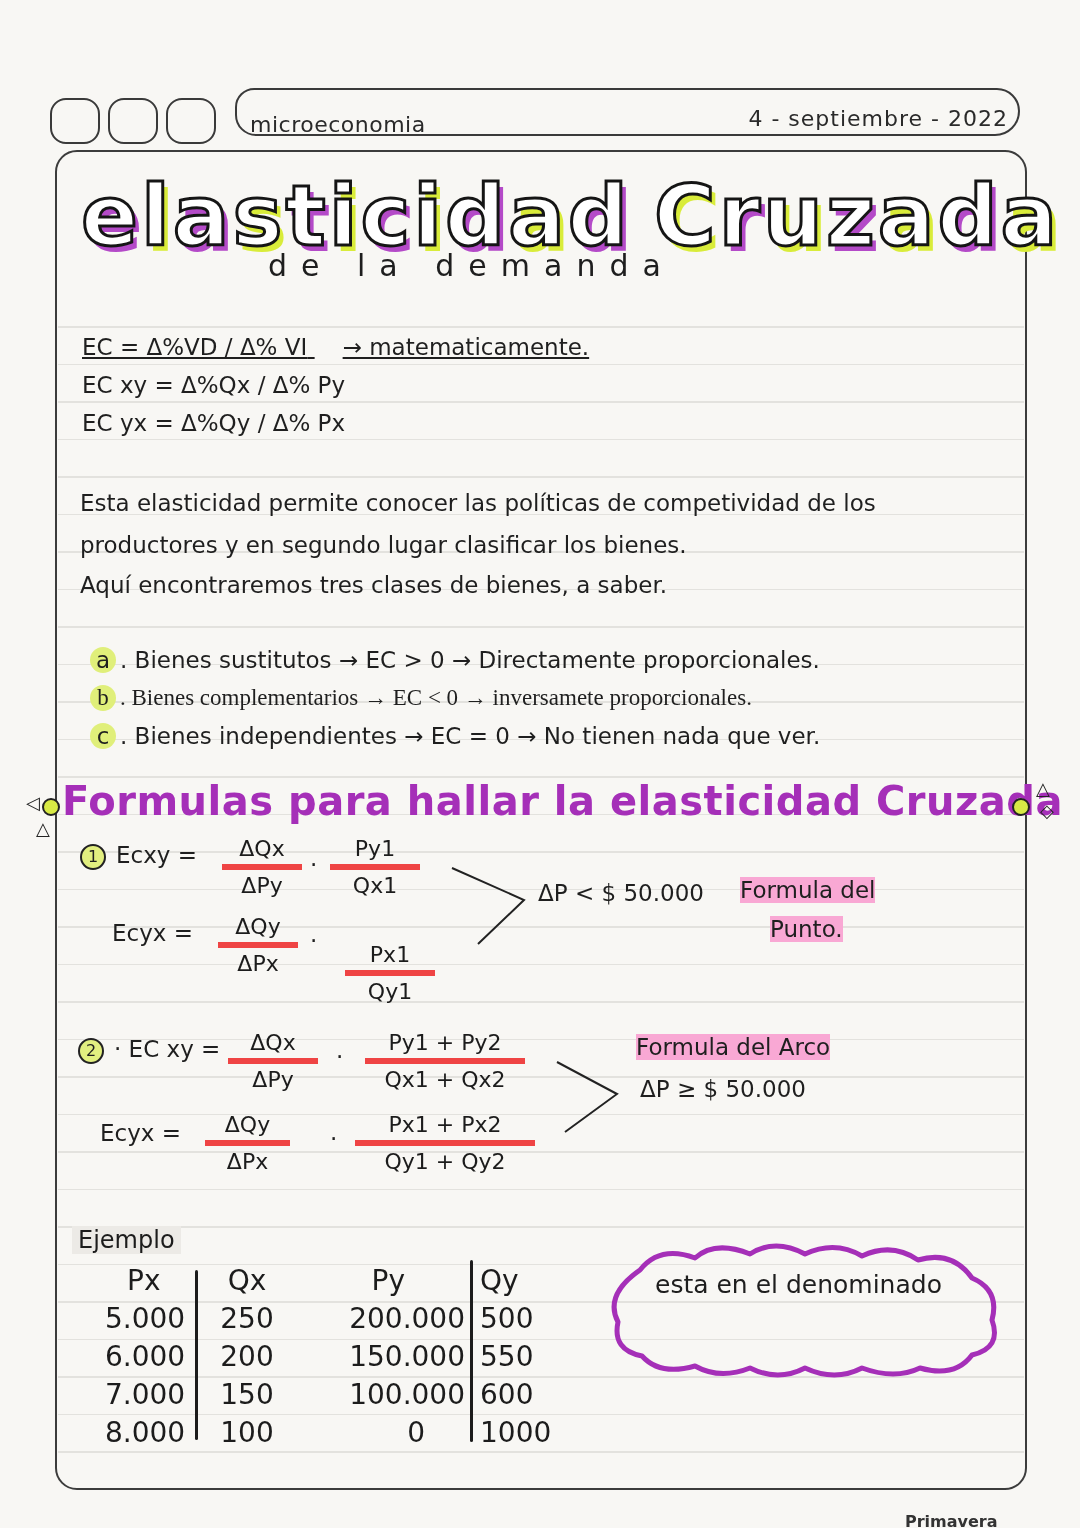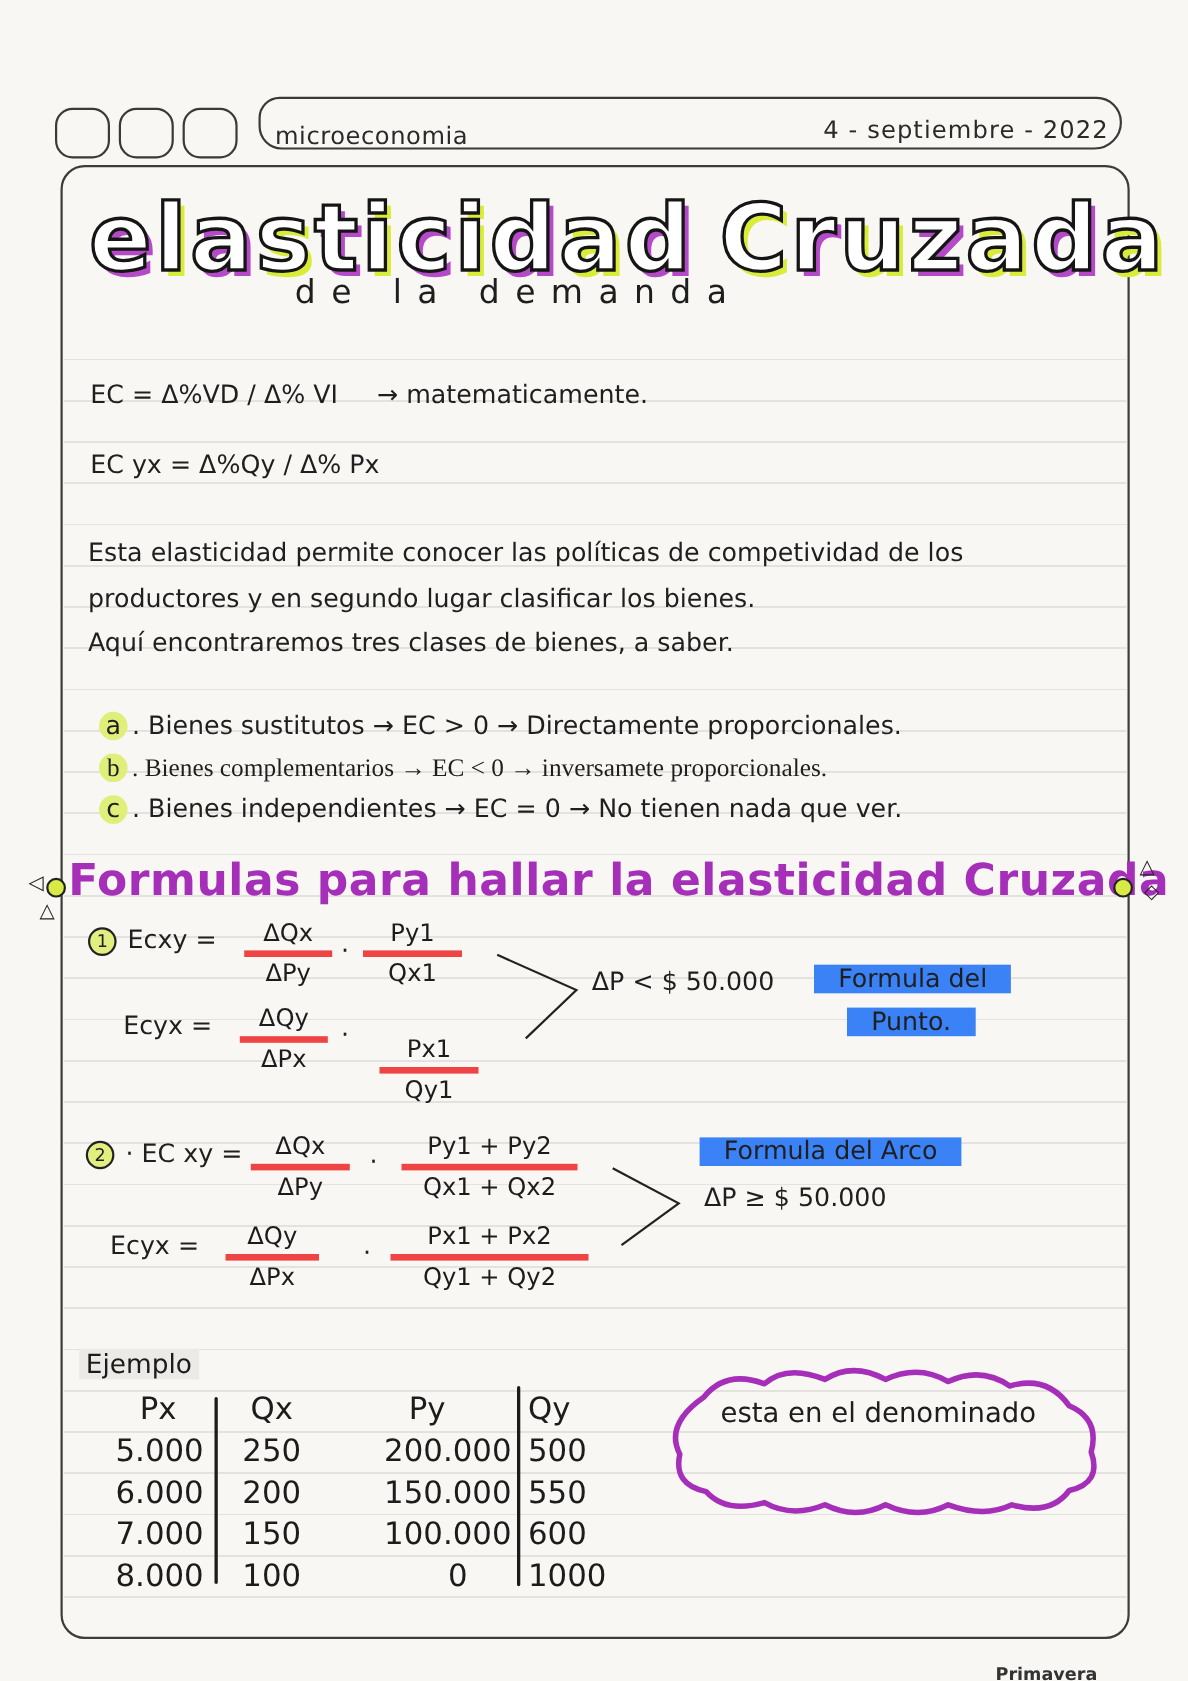--- a/index.html
+++ b/index.html
@@ -38,21 +38,21 @@
     .section-title { position: absolute; left: 62px; top: 778px; font-size: 40px; color: #a52fb8; font-weight: bold; letter-spacing: 0.5px; white-space: nowrap; }
     .dot { position: absolute; width: 18px; height: 18px; border-radius: 50%; background: #d8ea45; border: 2px solid #222; }
     .tri { position: absolute; font-size: 18px; color: #222; }
 
     .num-circle { display: inline-block; width: 26px; height: 26px; border-radius: 50%; border: 2px solid #222; background: #e2ef80; text-align: center; line-height: 22px; font-size: 16px; margin-right: 10px; vertical-align: middle; }
 
     .frac { position: absolute; text-align: center; font-size: 22px; }
     .frac .num { display: block; padding-bottom: 3px; border-bottom: 6px solid #ef4444; }
     .frac .den { display: block; padding-top: 3px; }
 
-    .hl { background: #3b82f6; padding: 0 22px; }
+    .hl { background: #f9a8d4; padding: 0 0; }
 
     .brace { position: absolute; }
 
     
     .tbl { position: absolute; left: 95px; top: 1262px; }
     .col { position: absolute; top: 0; font-size: 28px; line-height: 38px; }
     .col div { white-space: nowrap; }
     .vline { position: absolute; width: 3px; background: #1c1c1c; border-radius: 2px; }
 
     .example-label { position: absolute; left: 72px; top: 1226px; font-size: 24px; background: #eceae6; padding: 0 6px; }
@@ -98,24 +98,25 @@
         <span class="bl p">r</span>
         <span class="bl y">u</span>
         <span class="bl p">z</span>
         <span class="bl y">a</span>
         <span class="bl p">d</span>
         <span class="bl y">a</span>
     </div>
   </div>
   <div class="subtitle">de la demanda</div>
 
-  <div class="line" style="left:82px; top:346px;">
+  <div class="line" style="left:82px; top:334px;text-decoration:underline;">
     <span>EC =   Δ%VD  /  Δ% VI</span>
     <span style="margin-left:28px">→ matematicamente.</span>
   </div>
+  <div class="line" style="left:82px; top:372px;">EC xy = Δ%Qx / Δ% Py</div>
   <div class="line" style="left:82px; top:410px;">EC yx = Δ%Qy / Δ% Px</div>
 
   <div class="line" style="left:80px; top:490px;">Esta elasticidad permite conocer las políticas de competividad de los</div>
   <div class="line" style="left:80px; top:532px;">productores y en segundo lugar clasificar los bienes.</div>
   <div class="line" style="left:80px; top:572px;">Aquí encontraremos tres clases de bienes, a saber.</div>
 
   <div class="line" style="left:90px; top:647px;">
     <span class="item-letter">a</span><span>. Bienes sustitutos → EC &gt; 0 → Directamente proporcionales.</span>
   </div>
   <div class="line" style="left:90px; top:685px;font-family:Liberation Serif, serif;">

